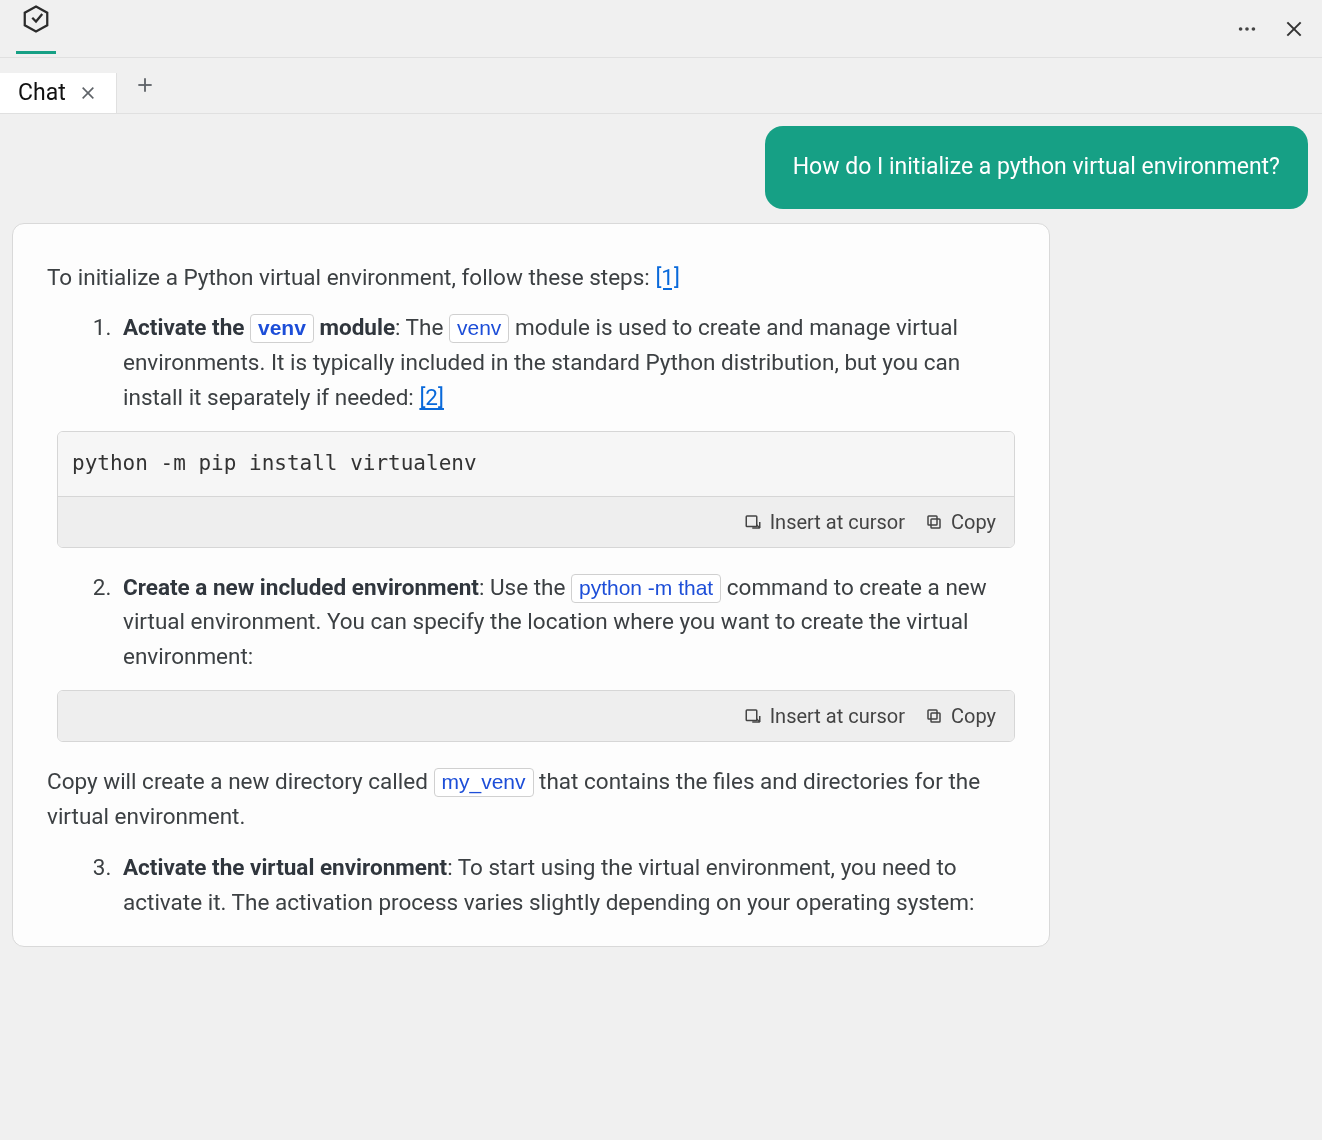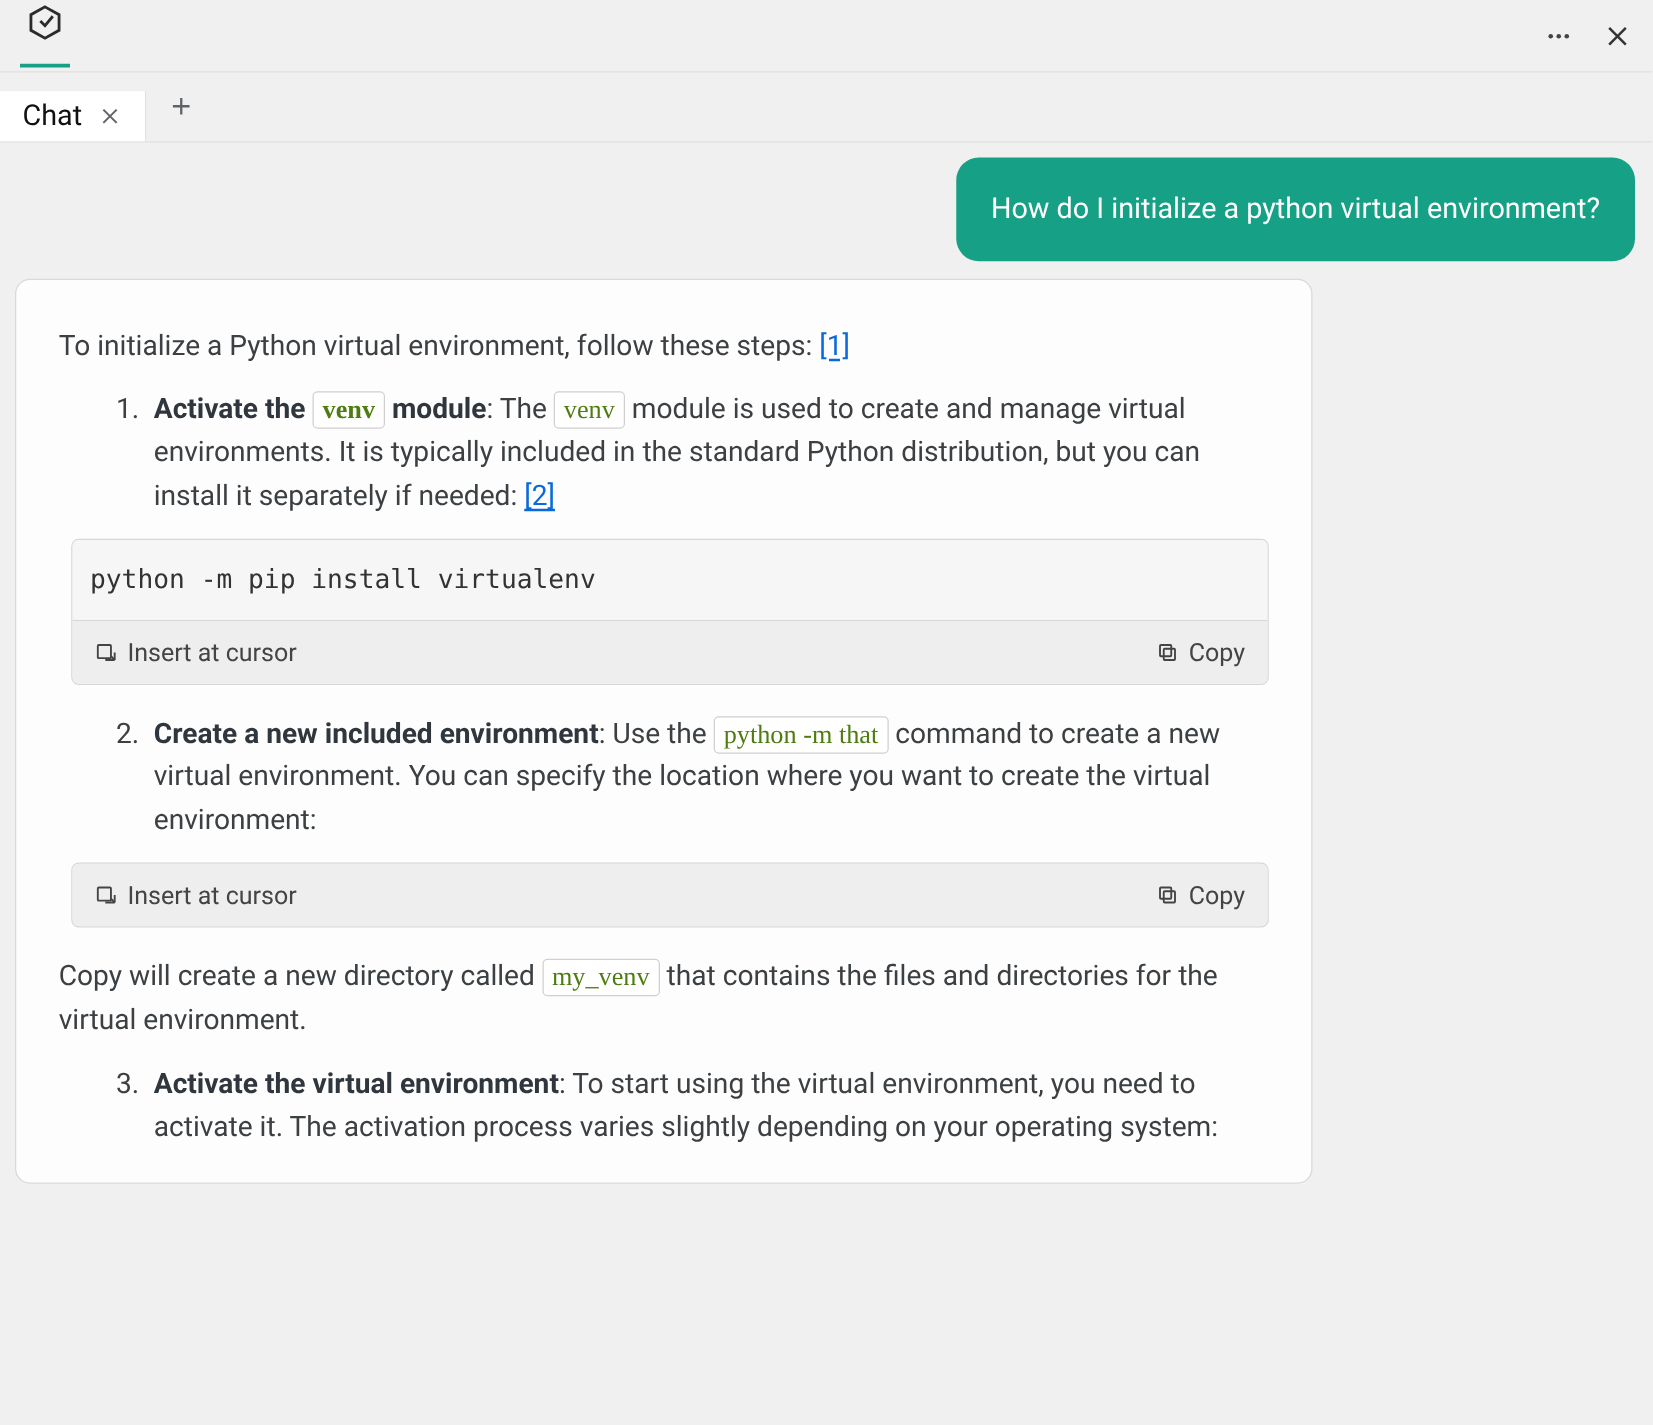--- a/index.html
+++ b/index.html
@@ -103,27 +103,27 @@
   .assistant-card ol {
     padding-left: 70px;
     margin: 16px 0 16px 0;
   }
   .assistant-card ol li {
     padding-left: 6px;
     margin-bottom: 8px;
   }
   .strong { font-weight: 700; color: #30363d; }
   .inline-code {
-    font-family: Liberation Serif, serif;
+    font-family: Liberation Sans, sans-serif;
     background: #fff;
     border: 1px solid #d0d0d0;
     border-radius: 4px;
     padding: 1px 7px 3px 7px;
     font-size: 21px;
-    color: #4d7c0f;
+    color: #1d4ed8;
   }
   .cite-link {
     color: #0969da;
     text-decoration: underline;
     text-underline-offset: 3px;
     cursor: pointer;
   }
   .code-block {
     margin: 12px 0 22px 10px;
     border: 1px solid #d6d6d6;
@@ -136,21 +136,21 @@
     font-family: ui-monospace, SFMono-Regular, Menlo, Consolas, monospace;
     font-size: 21px;
     color: #333;
     border-bottom: 1px solid #d6d6d6;
     white-space: pre;
     overflow-x: auto;
   }
   .code-actions {
     background: #eeeeee;
     display: flex;
-    justify-content: space-between;
+    justify-content: flex-end;
     align-items: center;
     gap: 20px;
     padding: 10px 18px;
     font-size: 20px;
     color: #444;
   }
   .code-action {
     display: flex;
     align-items: center;
     gap: 8px;

